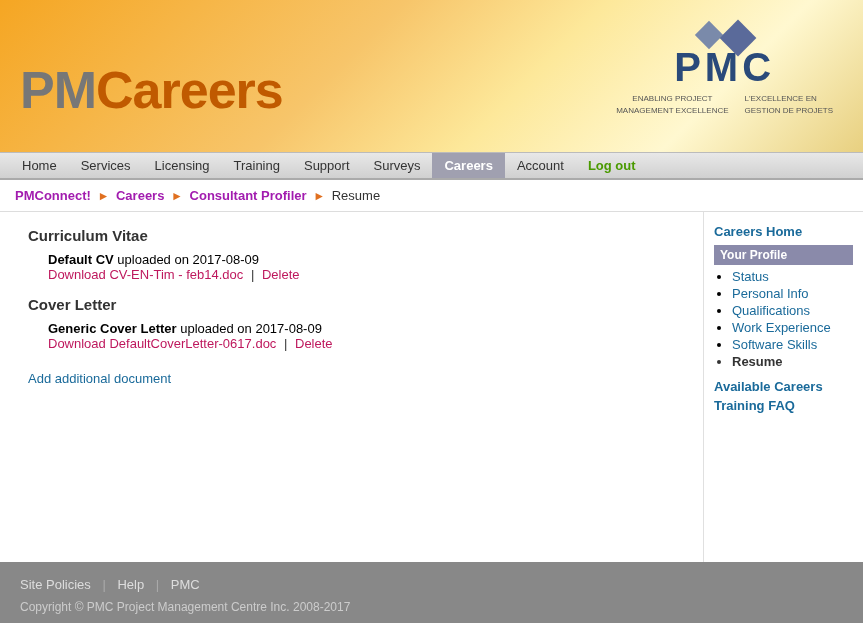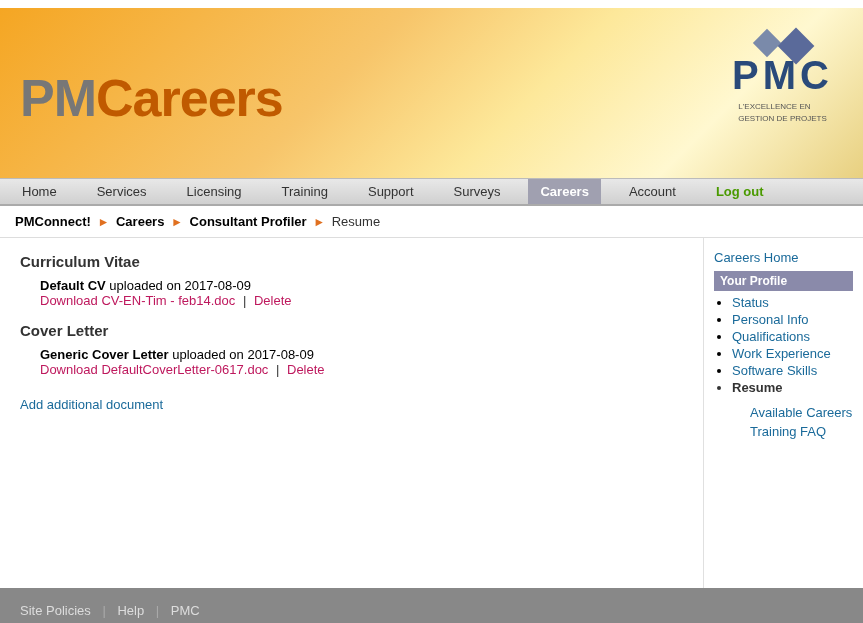--- a/index.html
+++ b/index.html
@@ -1,24 +1,23 @@
 <!DOCTYPE html>
 <html><head>
   <meta charset="utf-8">
   <style>
     * { margin: 0; padding: 0; box-sizing: border-box; }
     body { font-family: Arial, sans-serif; font-size: 13px; background: #fff; width: 863px; }
 
     
     .header {
       background: linear-gradient(135deg, #f5a623 0%, #f7c56a 40%, #fde89a 60%, #fff8d0 80%, #e8d080 100%);
-      height: 170px;
+      height: 152px;
       position: relative;
       overflow: hidden;
-      margin-top: 8px;
     }
     .header-logo-text {
       position: absolute;
       left: 20px;
       top: 60px;
       font-size: 52px;
       font-weight: bold;
       letter-spacing: -1px;
     }
     .header-logo-pm {
@@ -30,21 +29,20 @@
 
     
     .nav {
       background: linear-gradient(to bottom, #e8e8e8, #d0d0d0);
       border-top: 1px solid #bbb;
       border-bottom: 2px solid #aaa;
       display: flex;
       align-items: flex-end;
       padding: 0 10px;
       height: 28px;
-      gap: 16px;
     }
     .nav-item {
       padding: 5px 12px;
       font-size: 13px;
       color: #333;
       cursor: pointer;
       text-decoration: none;
       display: block;
     }
     .nav-item.active {
@@ -58,34 +56,35 @@
     }
 
     
     .breadcrumb-bar {
       padding: 8px 15px;
       font-size: 13px;
       color: #333;
       border-bottom: 1px solid #ddd;
     }
     .breadcrumb-bar a {
-      color: #000000;
+      color: #a21caf;
       text-decoration: none;
       font-weight: bold;
     }
     .breadcrumb-arrow {
       color: #e07020;
       margin: 0 3px;
       font-size: 12px;
     }
 
     
     .content-wrapper {
       display: flex;
       min-height: 350px;
+      padding-left: 8px;
     }
 
     
     .main-content {
       flex: 1;
       padding: 15px 20px;
     }
 
     .section-title {
       font-size: 15px;
@@ -135,21 +134,21 @@
     }
 
     
     .sidebar {
       width: 160px;
       padding: 12px 10px;
       border-left: 1px solid #e0e0e0;
       font-size: 13px;
     }
     .sidebar-title {
-      font-weight: normal;
+      font-weight: bold;
       color: #333;
       margin-bottom: 6px;
     }
     .sidebar-title a {
       color: #1a6a9a;
       text-decoration: none;
     }
     .sidebar-section-header {
       background: #8a8aaa;
       color: #fff;
@@ -168,25 +167,24 @@
     }
     .sidebar-list li a {
       color: #1a6a9a;
       text-decoration: none;
     }
     .sidebar-list li.active-item {
       font-weight: bold;
       color: #333;
     }
     .sidebar-section-link {
-      font-weight: normal;
+      font-weight: bold;
       color: #333;
       margin-bottom: 4px;
       display: block;
-      margin-left: 36px;
     }
     .sidebar-section-link a {
       color: #1a6a9a;
       text-decoration: none;
     }
 
     
     .footer {
       background: #888;
       padding: 15px 20px;
@@ -226,20 +224,24 @@
 
   <div class="logo-svg-area">
     <div style="display:flex; flex-direction:column; align-items:center;">
 
       <div style="display:flex; gap:6px; margin-bottom:4px; align-items:flex-end;">
         <div style="width:20px;height:20px;background:#7a8aaa;transform:rotate(45deg);margin-bottom:6px;"></div>
         <div style="width:26px;height:26px;background:#5a6a9a;transform:rotate(45deg);"></div>
       </div>
       <div style="font-size:40px;font-weight:bold;color:#2a4a7a;letter-spacing:4px;line-height:1;margin-top:-8px;">PMC</div>
       <div style="display:flex;gap:16px;margin-top:6px;">
+        <div style="font-size:8px;color:#555;text-align:center;line-height:1.5;">
+          <div>ENABLING PROJECT</div>
+          <div>MANAGEMENT EXCELLENCE</div>
+        </div>
         <div style="font-size:8px;color:#555;text-align:left;line-height:1.5;">
           <div>L'EXCELLENCE EN</div>
           <div>GESTION DE PROJETS</div>
         </div>
       </div>
     </div>
   </div>
 </div>
 
 <div class="nav">

